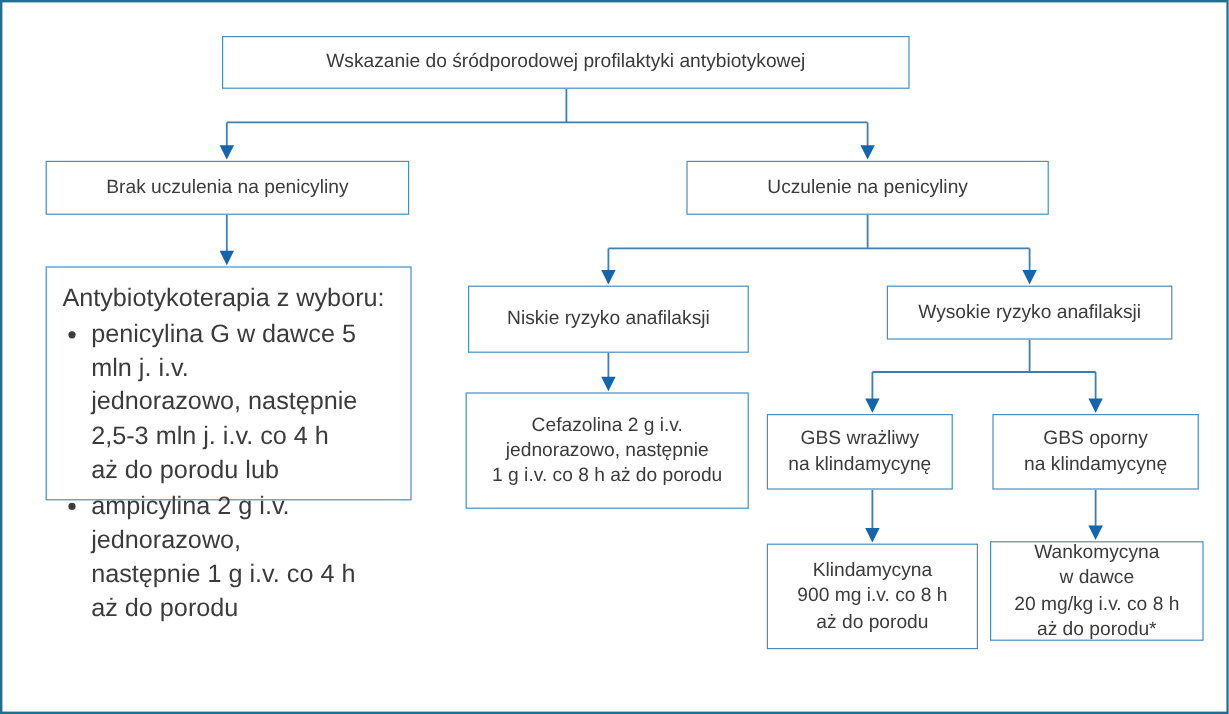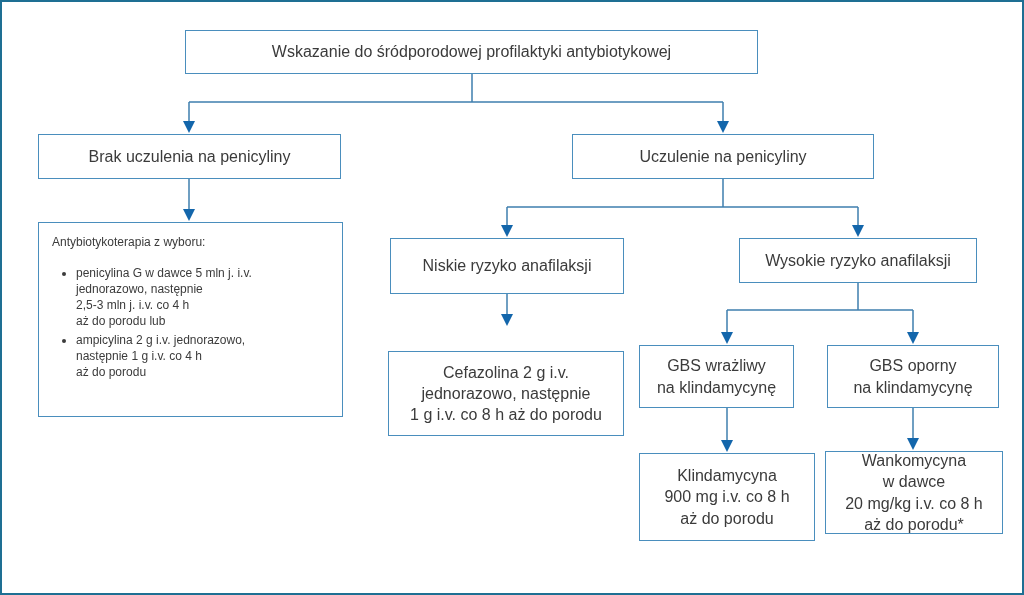--- a/index.html
+++ b/index.html
@@ -36,30 +36,30 @@
     font-size:16px;
     line-height:1.32;
     white-space:pre-line;
     padding:4px 6px;
   }
   .node-root      {left:183px; top:28px;  width:573px; height:44px;}
   .node-noallergy {left:36px;  top:132px; width:303px; height:45px;}
   .node-allergy   {left:570px; top:132px; width:302px; height:45px;}
   .node-therapy   {left:36px;  top:220px; width:305px; height:195px;
                    display:block; text-align:left; white-space:normal;
-                   font-size:12px; padding:12px 8px 10px 13px;}
+                   font-size:21px; padding:12px 8px 10px 13px;}
   .node-lowrisk   {left:388px; top:236px; width:234px; height:56px;}
   .node-highrisk  {left:737px; top:236px; width:238px; height:45px;}
-  .node-cefazolin {left:386px; top:325px; width:236px; height:85px;margin-top:24px;}
+  .node-cefazolin {left:386px; top:325px; width:236px; height:97px;}
   .node-gbssens   {left:637px; top:343px; width:155px; height:63px;}
   .node-gbsres    {left:825px; top:343px; width:172px; height:63px;}
   .node-clinda    {left:637px; top:451px; width:176px; height:88px;}
   .node-vanco     {left:823px; top:449px; width:178px; height:83px;}
   .therapy-title{margin:0 0 2px 0;}
-  .therapy-list{margin:14px 0 0 0;padding:0 0 0 24px;list-style:disc;}
+  .therapy-list{margin:2px 0 0 0;padding:0 0 0 24px;list-style:disc;}
   .therapy-list li{white-space:pre-line;margin:0 0 2px 0;line-height:1.35;}
 </style>
 </head>
 <body>
 
 <div class="frame">
 
   <svg class="edges" viewBox="0 0 1024 595" xmlns="http://www.w3.org/2000/svg">
 
     <g>

